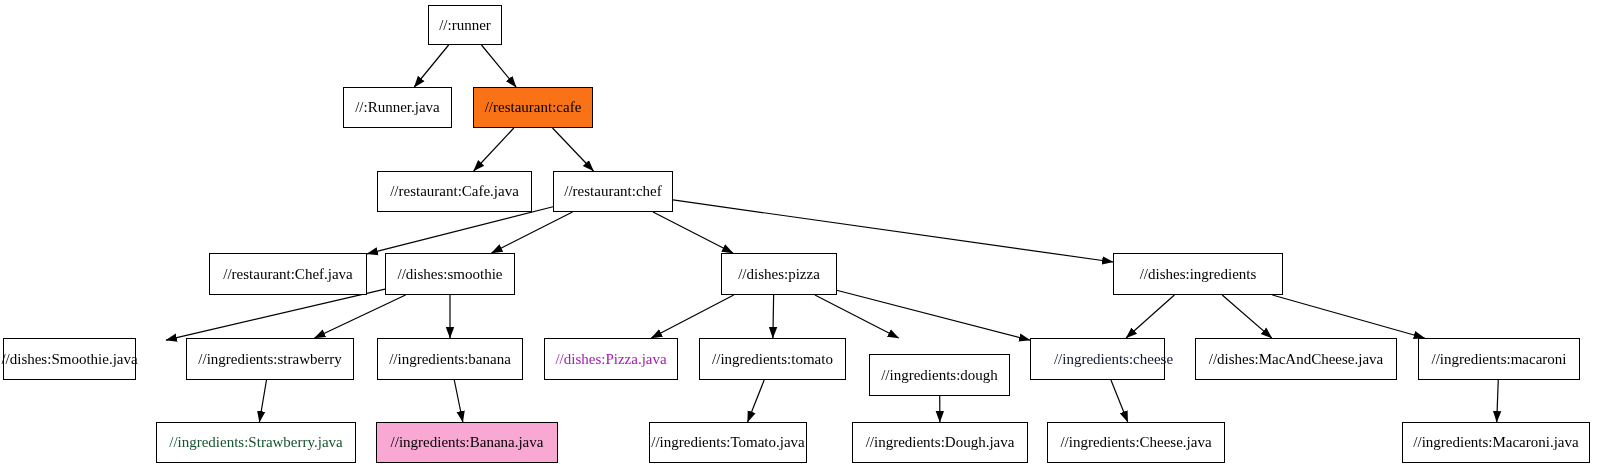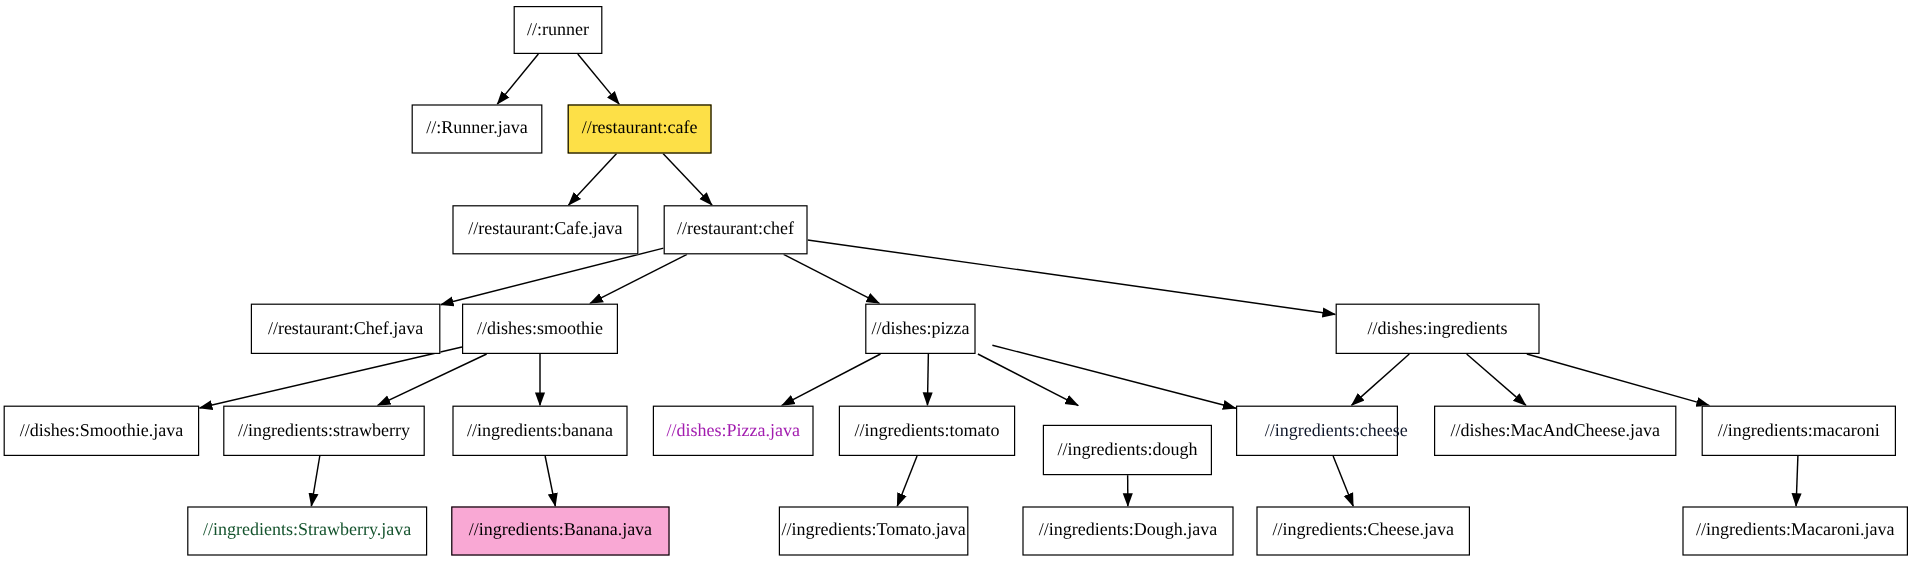--- a/index.html
+++ b/index.html
@@ -70,28 +70,28 @@
         <line x1="1110.9251497005987" y1="380" x2="1127.7754491017963" y2="422" stroke="#000000" stroke-width="1.2" marker-end="url(#arrowhead)"></line>
         <line x1="1174.4058823529413" y1="295" x2="1126.0941176470587" y2="338" stroke="#000000" stroke-width="1.2" marker-end="url(#arrowhead)"></line>
         <line x1="1222.2117647058824" y1="295" x2="1271.7882352941176" y2="338" stroke="#000000" stroke-width="1.2" marker-end="url(#arrowhead)"></line>
         <line x1="1272.364705882353" y1="295" x2="1424.635294117647" y2="338" stroke="#000000" stroke-width="1.2" marker-end="url(#arrowhead)"></line>
         <line x1="1498.245508982036" y1="380" x2="1496.7365269461077" y2="422" stroke="#000000" stroke-width="1.2" marker-end="url(#arrowhead)"></line>
       </g>
   </svg>
   <div id="node-layer">
       <div class="node" style="left: 428px; top: 5px; width: 74px; height: 40px; border-color: rgb(0, 0, 0); background: rgb(255, 255, 255); color: rgb(0, 0, 0);">//:runner</div>
       <div class="node" style="left: 343px; top: 87px; width: 109px; height: 41px; border-color: rgb(0, 0, 0); background: rgb(255, 255, 255); color: rgb(0, 0, 0);">//:Runner.java</div>
-      <div class="node" style="left: 473px; top: 87px; width: 120px; height: 41px; border-color: rgb(0, 0, 0); background: #fde047; color: rgb(0, 0, 0);">//restaurant:cafe</div>
+      <div class="node" style="left: 473px; top: 87px; width: 120px; height: 41px; border-color: rgb(0, 0, 0); background: #f97316; color: rgb(0, 0, 0);">//restaurant:cafe</div>
       <div class="node" style="left: 377px; top: 171px; width: 155px; height: 41px; border-color: rgb(0, 0, 0); background: rgb(255, 255, 255); color: rgb(0, 0, 0);">//restaurant:Cafe.java</div>
       <div class="node" style="left: 553px; top: 171px; width: 120px; height: 41px; border-color: rgb(0, 0, 0); background: rgb(255, 255, 255); color: rgb(0, 0, 0);">//restaurant:chef</div>
       <div class="node" style="left: 209px; top: 253px; width: 158px; height: 42px; border-color: rgb(0, 0, 0); background: rgb(255, 255, 255); color: rgb(0, 0, 0);">//restaurant:Chef.java</div>
       <div class="node" style="left: 385px; top: 253px; width: 130px; height: 42px; border-color: rgb(0, 0, 0); background: rgb(255, 255, 255); color: rgb(0, 0, 0);">//dishes:smoothie</div>
-      <div class="node" style="left: 721px; top: 253px; width: 92px; height: 42px; border-color: rgb(0, 0, 0); background: rgb(255, 255, 255); color: rgb(0, 0, 0);">//dishes:pizza</div>
+      <div class="node" style="left: 721px; top: 253px; width: 116px; height: 42px; border-color: rgb(0, 0, 0); background: rgb(255, 255, 255); color: rgb(0, 0, 0);">//dishes:pizza</div>
       <div class="node" style="left: 1113px; top: 253px; width: 170px; height: 42px; border-color: rgb(0, 0, 0); background: rgb(255, 255, 255); color: rgb(0, 0, 0);">//dishes:ingredients</div>
-      <div class="node" style="left: 3px; top: 338px; width: 163px; height: 42px; border-color: rgb(0, 0, 0); background: rgb(255, 255, 255); color: rgb(0, 0, 0);">//dishes:Smoothie.java</div>
+      <div class="node" style="left: 3px; top: 338px; width: 133px; height: 42px; border-color: rgb(0, 0, 0); background: rgb(255, 255, 255); color: rgb(0, 0, 0);">//dishes:Smoothie.java</div>
       <div class="node" style="left: 186px; top: 338px; width: 168px; height: 42px; border-color: rgb(0, 0, 0); background: rgb(255, 255, 255); color: rgb(0, 0, 0);">//ingredients:strawberry</div>
       <div class="node" style="left: 377px; top: 338px; width: 146px; height: 42px; border-color: rgb(0, 0, 0); background: rgb(255, 255, 255); color: rgb(0, 0, 0);">//ingredients:banana</div>
       <div class="node" style="left: 544px; top: 338px; width: 134px; height: 42px; border-color: rgb(0, 0, 0); background: rgb(255, 255, 255); color: #a21caf;">//dishes:Pizza.java</div>
       <div class="node" style="left: 699px; top: 338px; width: 147px; height: 42px; border-color: rgb(0, 0, 0); background: rgb(255, 255, 255); color: rgb(0, 0, 0);">//ingredients:tomato</div>
       <div class="node" style="left: 869px; top: 338px; width: 141px; height: 42px; border-color: rgb(0, 0, 0); background: rgb(255, 255, 255); color: rgb(0, 0, 0); margin-top: 16px;">//ingredients:dough</div>
       <div class="node" style="left: 1030px; top: 338px; width: 135px; height: 42px; border-color: rgb(0, 0, 0); background: rgb(255, 255, 255); color: #0f172a; padding-left: 32px;">//ingredients:cheese</div>
       <div class="node" style="left: 1195px; top: 338px; width: 202px; height: 42px; border-color: rgb(0, 0, 0); background: rgb(255, 255, 255); color: rgb(0, 0, 0);">//dishes:MacAndCheese.java</div>
       <div class="node" style="left: 1418px; top: 338px; width: 162px; height: 42px; border-color: rgb(0, 0, 0); background: rgb(255, 255, 255); color: rgb(0, 0, 0);">//ingredients:macaroni</div>
       <div class="node" style="left: 156px; top: 422px; width: 200px; height: 41px; border-color: rgb(0, 0, 0); background: rgb(255, 255, 255); color: #14532d;">//ingredients:Strawberry.java</div>
       <div class="node" style="left: 376px; top: 422px; width: 182px; height: 41px; border-color: rgb(0, 0, 0); background: #f9a8d4; color: rgb(0, 0, 0);">//ingredients:Banana.java</div>

